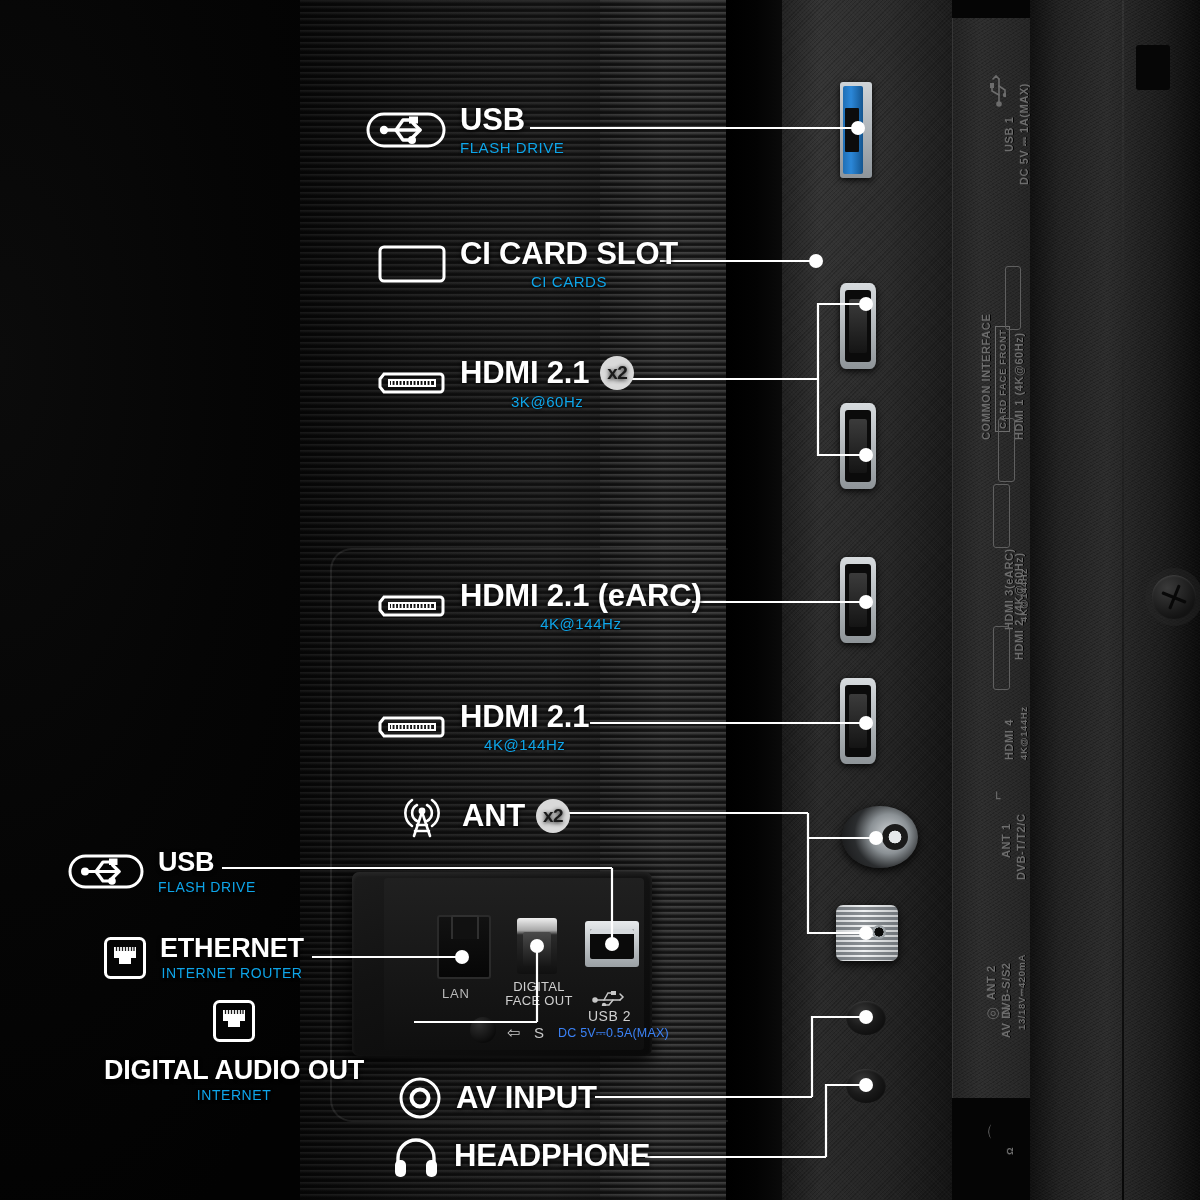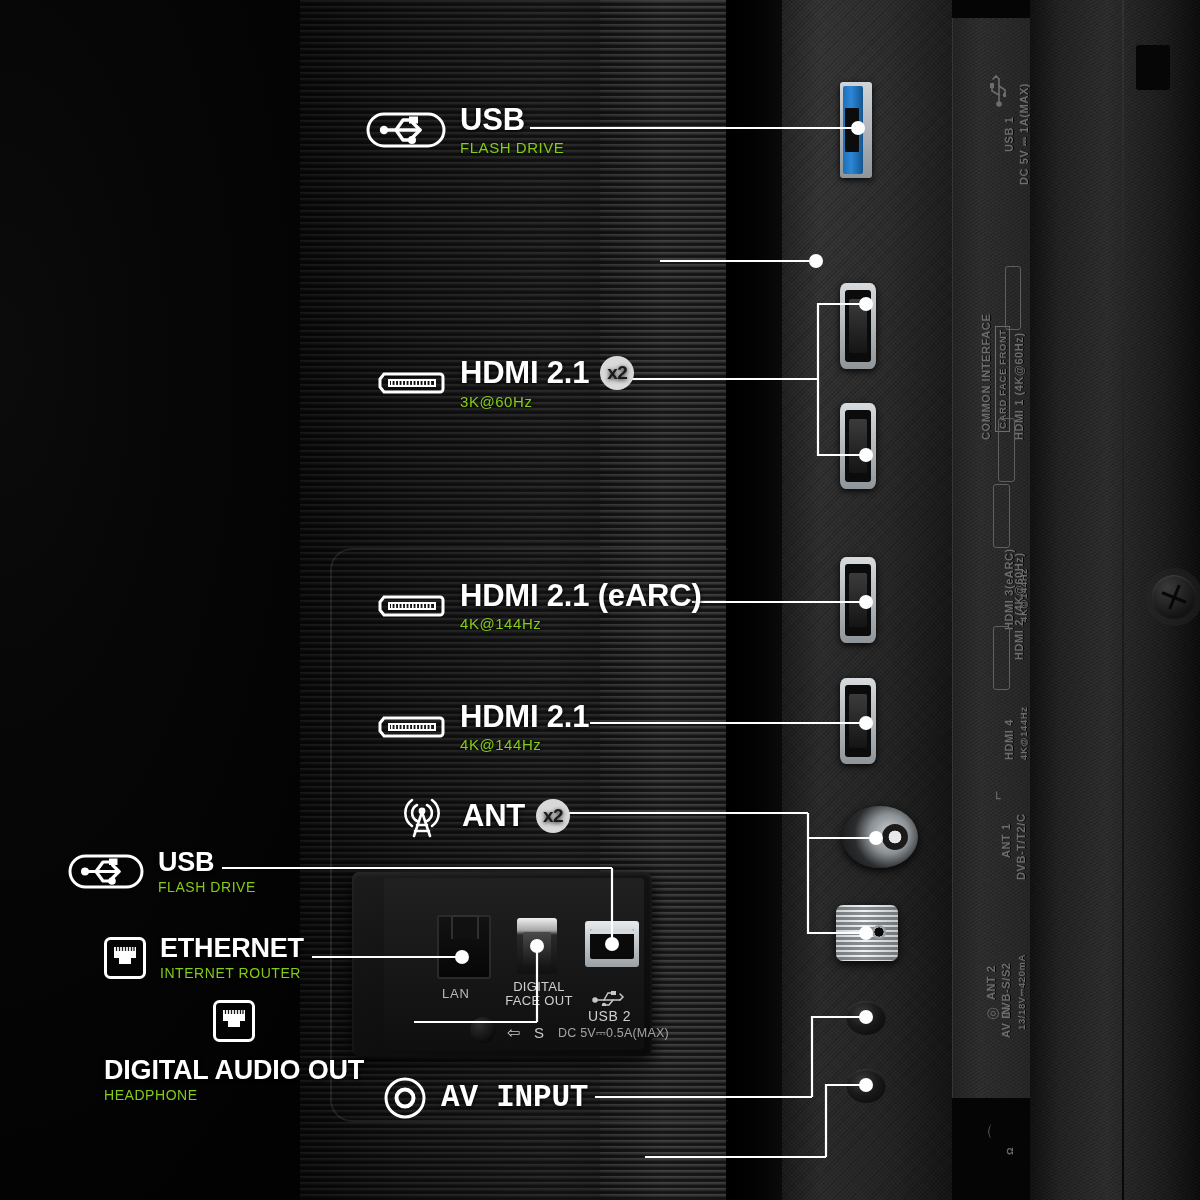--- a/index.html
+++ b/index.html
@@ -238,22 +238,23 @@
   
   .callout{position:absolute;display:flex;align-items:center;gap:14px;}
   .c-icon{flex:0 0 auto;display:flex;align-items:center;justify-content:center;}
   .c-text{display:flex;flex-direction:column;justify-content:center;}
   .c-title{
     color:#fff;font-size:31px;font-weight:700;letter-spacing:-.2px;line-height:1.04;
     display:flex;align-items:center;gap:11px;white-space:nowrap;
     text-shadow:0 1px 4px rgba(0,0,0,.9);
   }
   .c-sub{
-    color:#84cc16;font-size:15px;font-weight:400;letter-spacing:.55px;margin-top:3px;
+    color:#0ea5e9;font-size:15px;font-weight:400;letter-spacing:.55px;margin-top:3px;
     text-shadow:0 1px 3px rgba(0,0,0,.9);
+    text-align:center;
   }
   .badge{
     display:inline-flex;align-items:center;justify-content:center;
     width:34px;height:34px;border-radius:50%;
     background:#d9d9d9;color:#1a1a1a;
     font-size:19px;font-weight:700;letter-spacing:-.4px;
   }
   .small-title .c-title{font-size:27px;}
   .small-title .c-sub{font-size:14px;}
 
@@ -310,21 +311,21 @@
         <path d="M4 12 H28"></path>
           <circle cx="3" cy="12" r="2" fill="#c8c8c8"></circle>
         <path d="M28 12 L31 9 L28 6"></path>
           <path d="M12 12 L16 5 H21"></path>
           <path d="M21 12 L17 17 H12"></path>
         <rect x="19" y="3" width="5" height="4" fill="#c8c8c8" stroke="none"></rect>
         <circle cx="12" cy="17" r="2.2" fill="#c8c8c8" stroke="none"></circle>
       </g>
     </svg>
     <div style="position:absolute;left:588px;top:1008px;color:#cfcfcf;font-size:14px;letter-spacing:.5px;">USB 2</div>
-    <div style="position:absolute;left:558px;top:1026px;color:#a3a3a3;font-size:12.5px;letter-spacing:.2px;white-space:nowrap;">DC 5V⎓0.5A(MAX)</div>
+    <div style="position:absolute;left:558px;top:1026px;color:#3b82f6;font-size:12.5px;letter-spacing:.2px;white-space:nowrap;">DC 5V⎓0.5A(MAX)</div>
 
     <svg class="ico" style="position:absolute;left:986px;top:108px;transform-origin:left top;transform:rotate(-90deg);" width="36" height="20" viewBox="0 0 36 20">
       <g fill="none" stroke="#6d6d6d" stroke-width="1.6" stroke-linecap="round">
         <path d="M5 13 H29"></path>
           <circle cx="4" cy="13" r="2" fill="#6d6d6d"></circle>
         <path d="M29 13 L32 10 L29 7"></path>
           <path d="M13 13 L17 6 H22"></path>
           <path d="M22 13 L18 19 H13"></path>
         <rect x="20" y="4" width="5" height="4" fill="#6d6d6d" stroke="none"></rect>
         <circle cx="13" cy="19" r="2.2" fill="#6d6d6d" stroke="none"></circle>
@@ -420,20 +421,33 @@
       </svg>
     </div>
     <div class="c-text">
       <div class="c-title">
         <span>USB</span>
       </div>
       <div class="c-sub">FLASH DRIVE</div>
     </div>
   </div>
 
+  <div class="callout" style="left:378px;top:238px;">
+    <div class="c-icon">
+      <svg class="ico" width="68" height="42" viewBox="0 0 68 42">
+        <rect x="2" y="4" width="64" height="34" rx="4" fill="none" stroke="#fff" stroke-width="3"></rect>
+      </svg>
+    </div>
+    <div class="c-text">
+      <div class="c-title">
+        <span>CI CARD SLOT</span>
+      </div>
+      <div class="c-sub">CI CARDS</div>
+    </div>
+  </div>
 
   <div class="callout" style="left:378px;top:356px;">
     <div class="c-icon">
       <svg class="ico" width="68" height="42" viewBox="0 0 68 42">
         <path d="M6 12 h56 a3 3 0 0 1 3 3 v12 a3 3 0 0 1 -3 3 h-56 l-4 -5 v-8 z" fill="none" stroke="#fff" stroke-width="3"></path>
         <rect x="11" y="18" width="46" height="6" fill="none" stroke="#fff" stroke-width="2"></rect>
         <g fill="#fff">
           <rect x="13" y="19" width="1.6" height="4"></rect>
             <rect x="16.5" y="19" width="1.6" height="4"></rect>
           <rect x="20" y="19" width="1.6" height="4"></rect>
@@ -598,32 +612,46 @@
             <path d="M24.5 10 v4"></path>
             <path d="M27.5 10 v4"></path>
             <path d="M30 10 v4"></path>
         </g>
       </svg>
     </div>
     <div class="c-text">
       <div class="c-title">
         <span>DIGITAL AUDIO OUT</span>
       </div>
-      <div class="c-sub">HEADPHONE</div>
-    </div>
-  </div>
-
-  <div class="callout" style="left:383px;top:1076px;font-family:Liberation Mono, monospace;">
+      <div class="c-sub">INTERNET</div>
+    </div>
+  </div>
+
+  <div class="callout" style="left:398px;top:1076px;">
     <div class="c-icon">
       <svg class="ico" width="44" height="44" viewBox="0 0 44 44">
         <circle cx="22" cy="22" r="19" fill="none" stroke="#fff" stroke-width="3"></circle>
         <circle cx="22" cy="22" r="8.5" fill="none" stroke="#fff" stroke-width="4"></circle>
       </svg>
     </div>
     <div class="c-text">
       <div class="c-title">
         <span>AV INPUT</span>
       </div>
     </div>
   </div>
 
+  <div class="callout" style="left:392px;top:1134px;">
+    <div class="c-icon">
+      <svg class="ico" width="48" height="44" viewBox="0 0 48 44">
+        <path d="M6 30 V24 a18 18 0 0 1 36 0 v6" fill="none" stroke="#fff" stroke-width="3.4" stroke-linecap="round"></path>
+        <rect x="3" y="26" width="11" height="17" rx="5" fill="#fff"></rect>
+        <rect x="34" y="26" width="11" height="17" rx="5" fill="#fff"></rect>
+      </svg>
+    </div>
+    <div class="c-text">
+      <div class="c-title">
+        <span>HEADPHONE</span>
+      </div>
+    </div>
+  </div>
 
 </div>
 
 </body></html>

